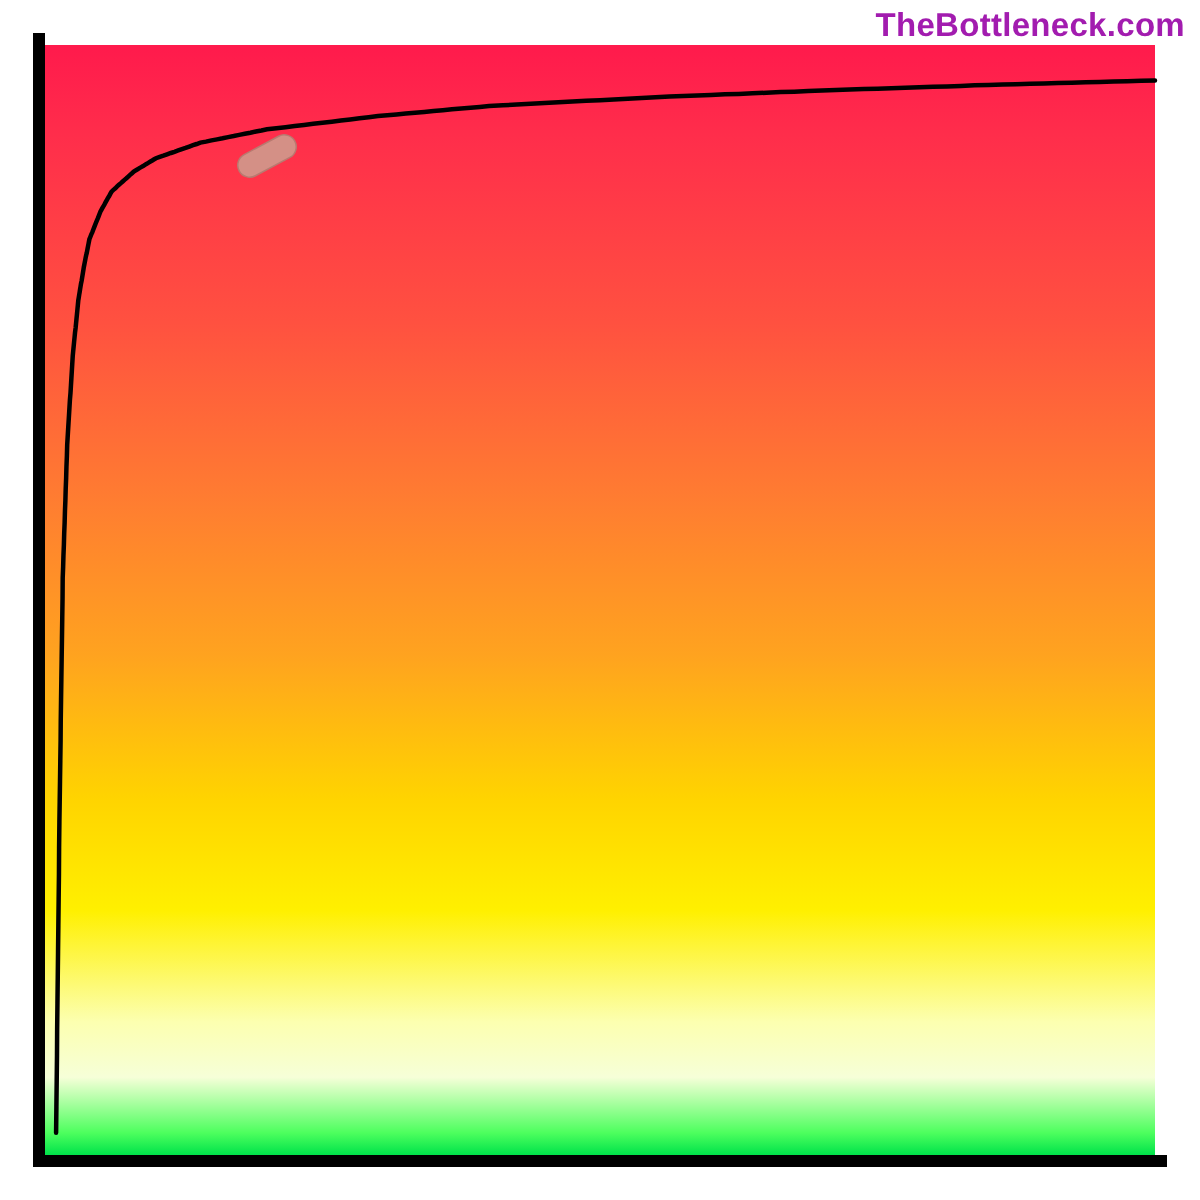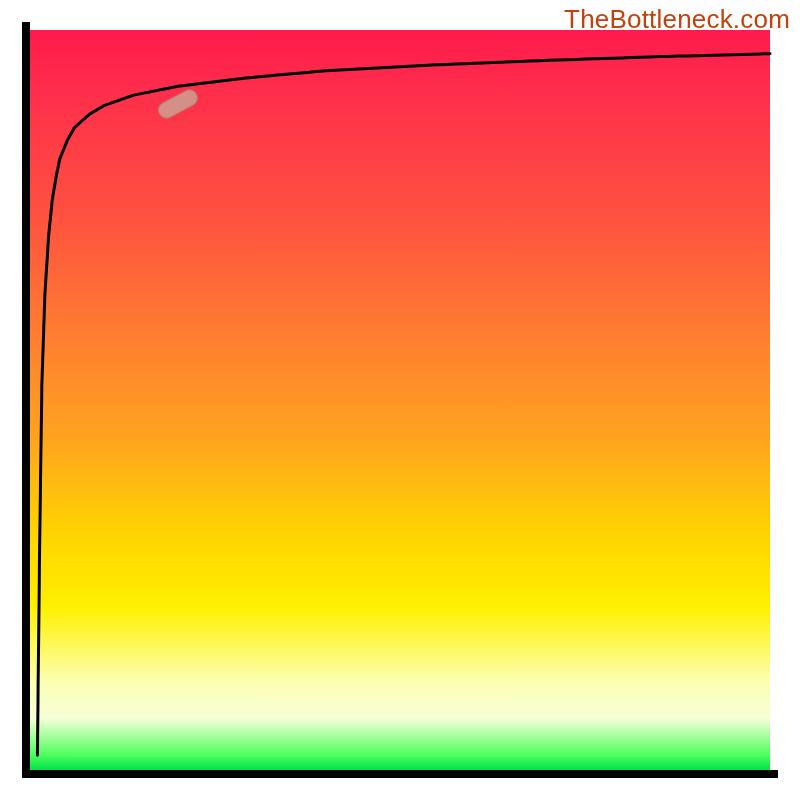--- a/index.html
+++ b/index.html
@@ -7,23 +7,24 @@
   .wrap {
     position: relative;
     width: 800px;
     height: 800px;
   }
   .attribution {
     position: absolute;
     top: 4px;
     right: 10px;
     font-family: Arial, Helvetica, sans-serif;
-    font-size: 26px;
-    color: #c2410c;
+    font-size: 22px;
+    color: #a21caf;
     letter-spacing: 0.2px;
+    font-weight: bold;
   }
   .plot {
     position: absolute;
     left: 30px;
     top: 30px;
     width: 740px;
     height: 740px;
     
     background: linear-gradient(
       to bottom,

